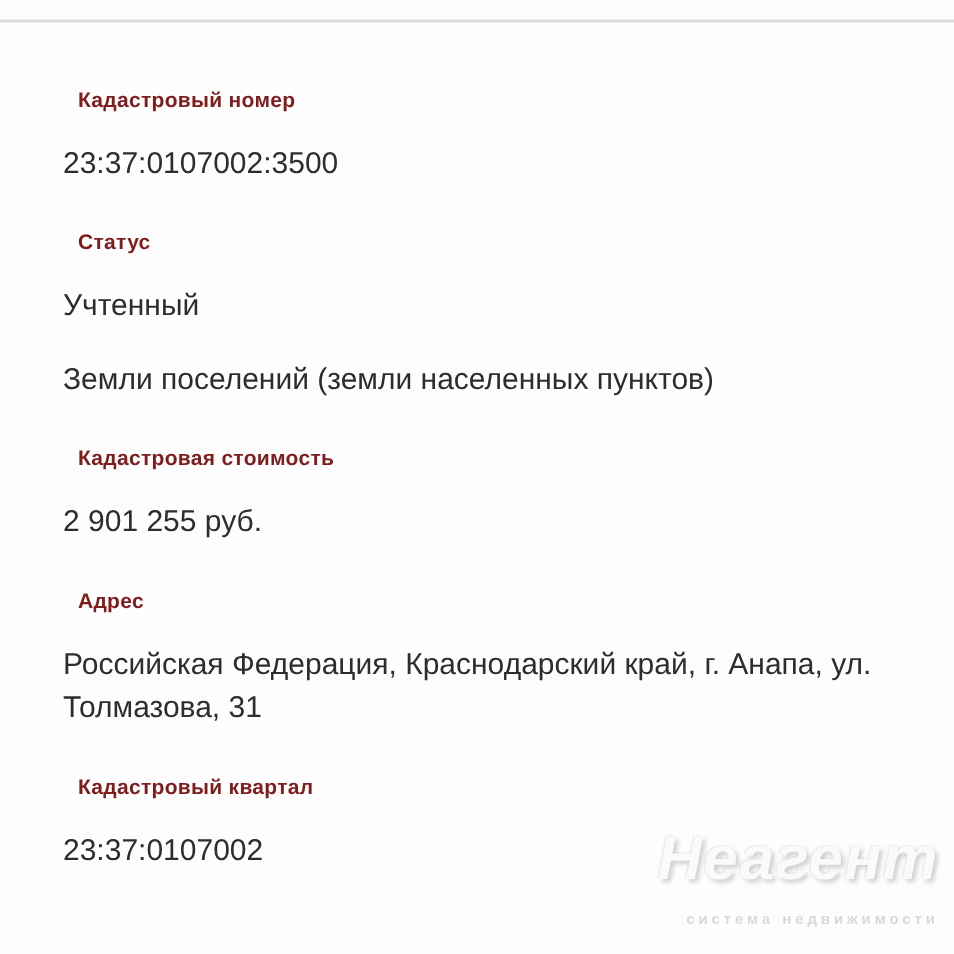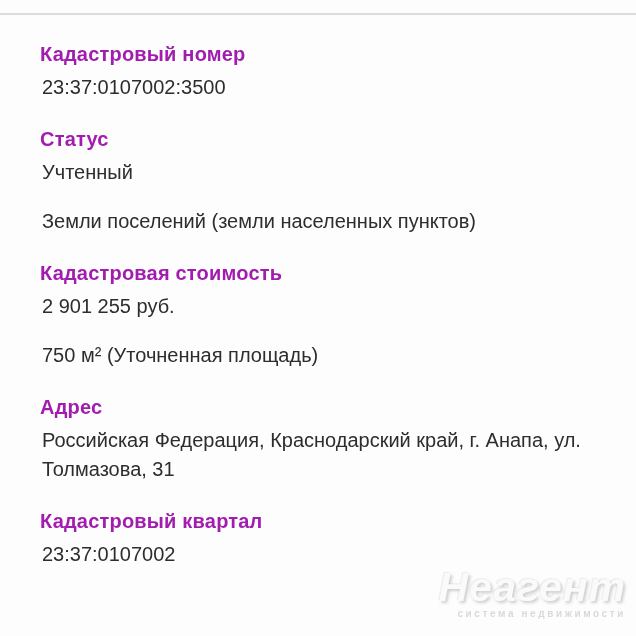--- a/index.html
+++ b/index.html
@@ -28,25 +28,25 @@
     top: 15px;
     left: 0;
     width: 636px;
     padding: 22px 40px 0 40px;
     box-sizing: border-box;
   }
   .field {
     margin: 0 0 20px 0;
   }
   .field-label {
-    margin: 0;
-    font-size: 20px;
+    margin: 12px;
+    font-size: 14px;
     line-height: 34px;
     font-weight: 700;
-    color: #a21caf;
+    color: #7f1d1d;
     letter-spacing: 0.2px;
   }
   .field-value {
     margin: 2px;
     font-size: 20px;
     line-height: 29px;
     font-weight: 400;
     color: #2d2d2f;
     max-width: 548px;
   }
@@ -60,21 +60,21 @@
   .watermark-brand {
     font-size: 41px;
     line-height: 40px;
     font-weight: 700;
     font-style: italic;
     letter-spacing: 1px;
     color: #fafafa;
     text-shadow: 2px 2px 3px rgba(170,170,170,0.55), -1px -1px 1px rgba(225,225,225,0.6);
   }
   .watermark-tagline {
-    margin-top: 0;
+    margin-top: 15px;
     font-size: 10px;
     line-height: 13px;
     font-weight: 700;
     letter-spacing: 2.6px;
     color: #d9d9d9;
     text-shadow: 1px 1px 1px rgba(255,255,255,0.9);
   }
 </style>
 </head>
 <body>
@@ -96,21 +96,20 @@
   <section class="field">
     <p class="field-value">Земли поселений (земли населенных пунктов)</p>
   </section>
 
   <section class="field">
     <h2 class="field-label">Кадастровая стоимость</h2>
     <p class="field-value">2 901 255 руб.</p>
   </section>
 
   <section class="field">
-    <p class="field-value">750 м² (Уточненная площадь)</p>
   </section>
 
   <section class="field">
     <h2 class="field-label">Адрес</h2>
     <p class="field-value">Российская Федерация, Краснодарский край, г. Анапа, ул. Толмазова, 31</p>
   </section>
 
   <section class="field">
     <h2 class="field-label">Кадастровый квартал</h2>
     <p class="field-value">23:37:0107002</p>

